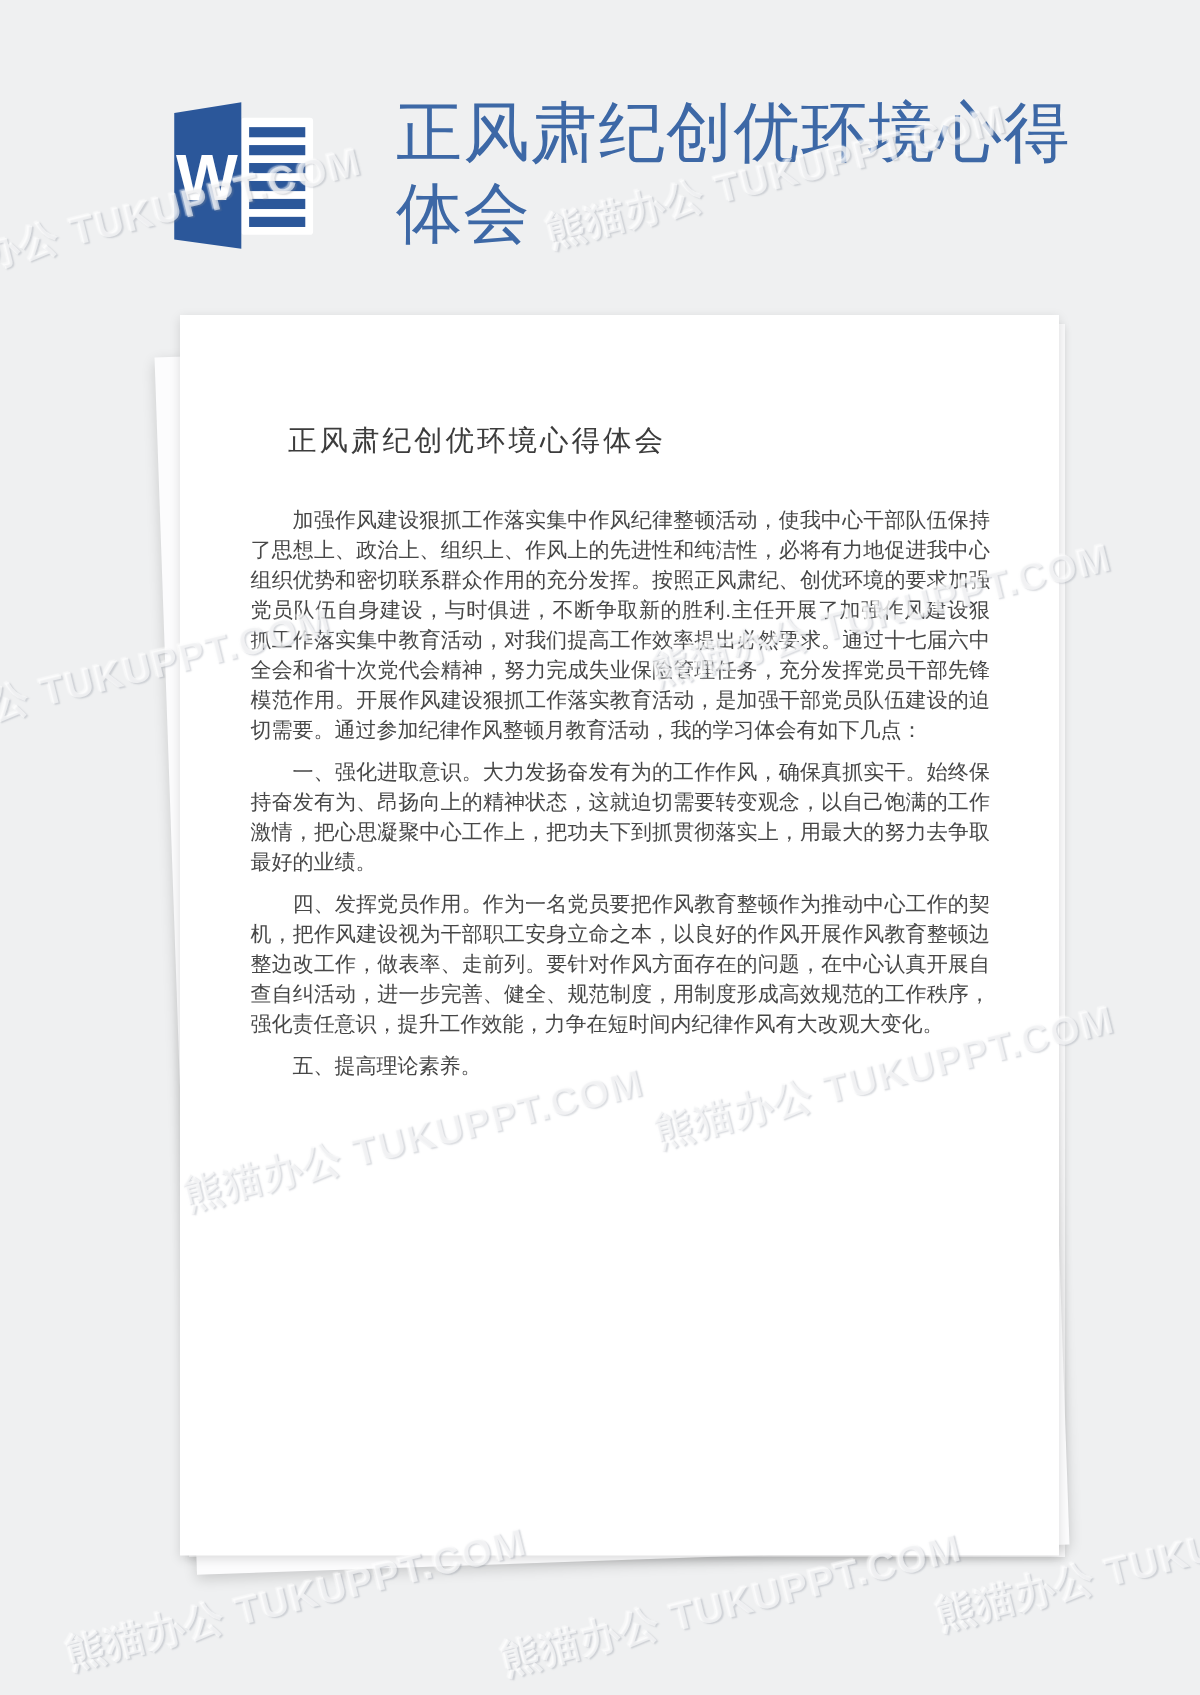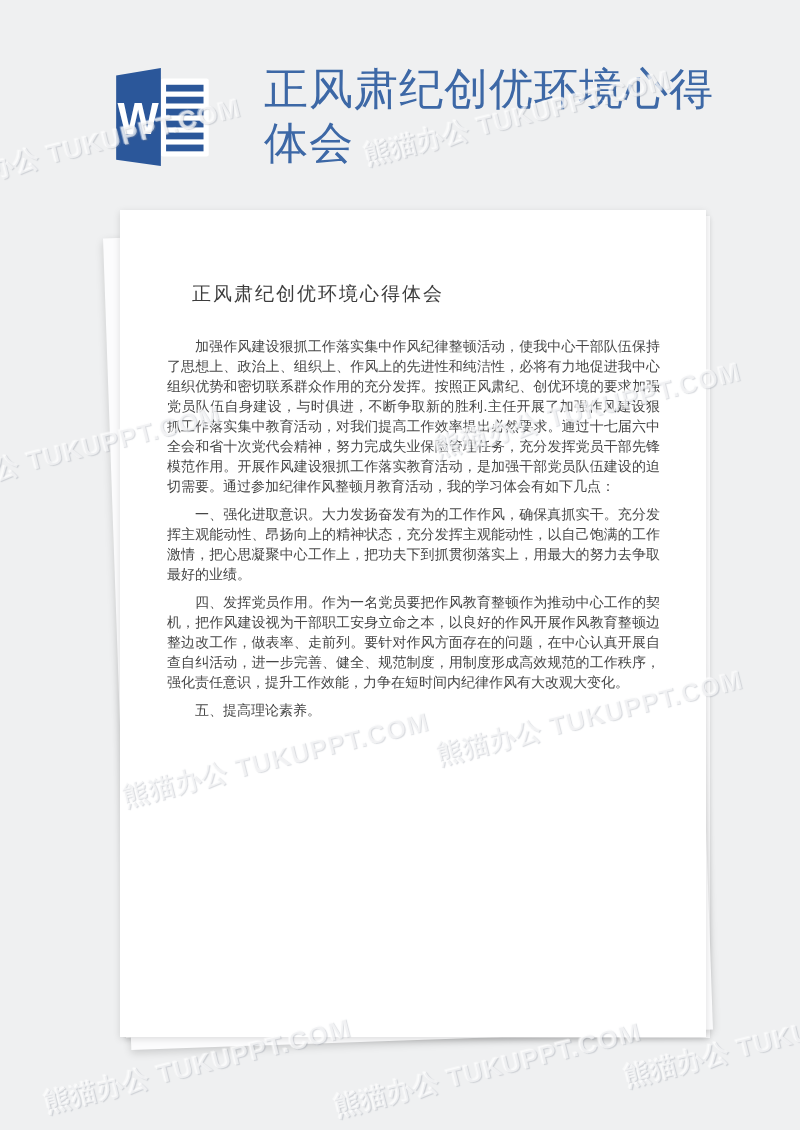--- a/index.html
+++ b/index.html
@@ -95,21 +95,21 @@
   <div class="header-title">正风肃纪创优环境心得体会</div>
 </div>
 
 <div class="sheet-b"></div>
 <div class="sheet-a"></div>
 
 <div class="page">
   <div class="doc-title">正风肃纪创优环境心得体会</div>
   <div class="doc-body">
       <p class="par">加强作风建设狠抓工作落实集中作风纪律整顿活动，使我中心干部队伍保持了思想上、政治上、组织上、作风上的先进性和纯洁性，必将有力地促进我中心组织优势和密切联系群众作用的充分发挥。按照正风肃纪、创优环境的要求加强党员队伍自身建设，与时俱进，不断争取新的胜利.主任开展了加强作风建设狠抓工作落实集中教育活动，对我们提高工作效率提出必然要求。通过十七届六中全会和省十次党代会精神，努力完成失业保险管理任务，充分发挥党员干部先锋模范作用。开展作风建设狠抓工作落实教育活动，是加强干部党员队伍建设的迫切需要。通过参加纪律作风整顿月教育活动，我的学习体会有如下几点：</p>
-      <p class="par">一、强化进取意识。大力发扬奋发有为的工作作风，确保真抓实干。充分发挥主观能动性、昂扬向上的精神状态，充分发挥主观能动性，以自己饱满的工作激情，把心思凝聚中心工作上，把功夫下到抓贯彻落实上，用最大的努力去争取最好的业绩。</p>
+      <p class="par">一、强化进取意识。大力发扬奋发有为的工作作风，确保真抓实干。始终保持奋发有为、昂扬向上的精神状态，这就迫切需要转变观念，以自己饱满的工作激情，把心思凝聚中心工作上，把功夫下到抓贯彻落实上，用最大的努力去争取最好的业绩。</p>
       <p class="par">四、发挥党员作用。作为一名党员要把作风教育整顿作为推动中心工作的契机，把作风建设视为干部职工安身立命之本，以良好的作风开展作风教育整顿边整边改工作，做表率、走前列。要针对作风方面存在的问题，在中心认真开展自查自纠活动，进一步完善、健全、规范制度，用制度形成高效规范的工作秩序，强化责任意识，提升工作效能，力争在短时间内纪律作风有大改观大变化。</p>
       <p class="par">五、提高理论素养。</p>
     </div>
 </div>
 
 <div class="wm-layer">
     <div class="wm" style="left: -70px; top: 128px;">熊猫办公 TUKUPPT.COM</div>
     <div class="wm" style="left: 360px; top: 100px;">熊猫办公 TUKUPPT.COM</div>
     <div class="wm" style="left: -90px; top: 435px;">熊猫办公 TUKUPPT.COM</div>
     <div class="wm" style="left: 430px; top: 392px;">熊猫办公 TUKUPPT.COM</div>

